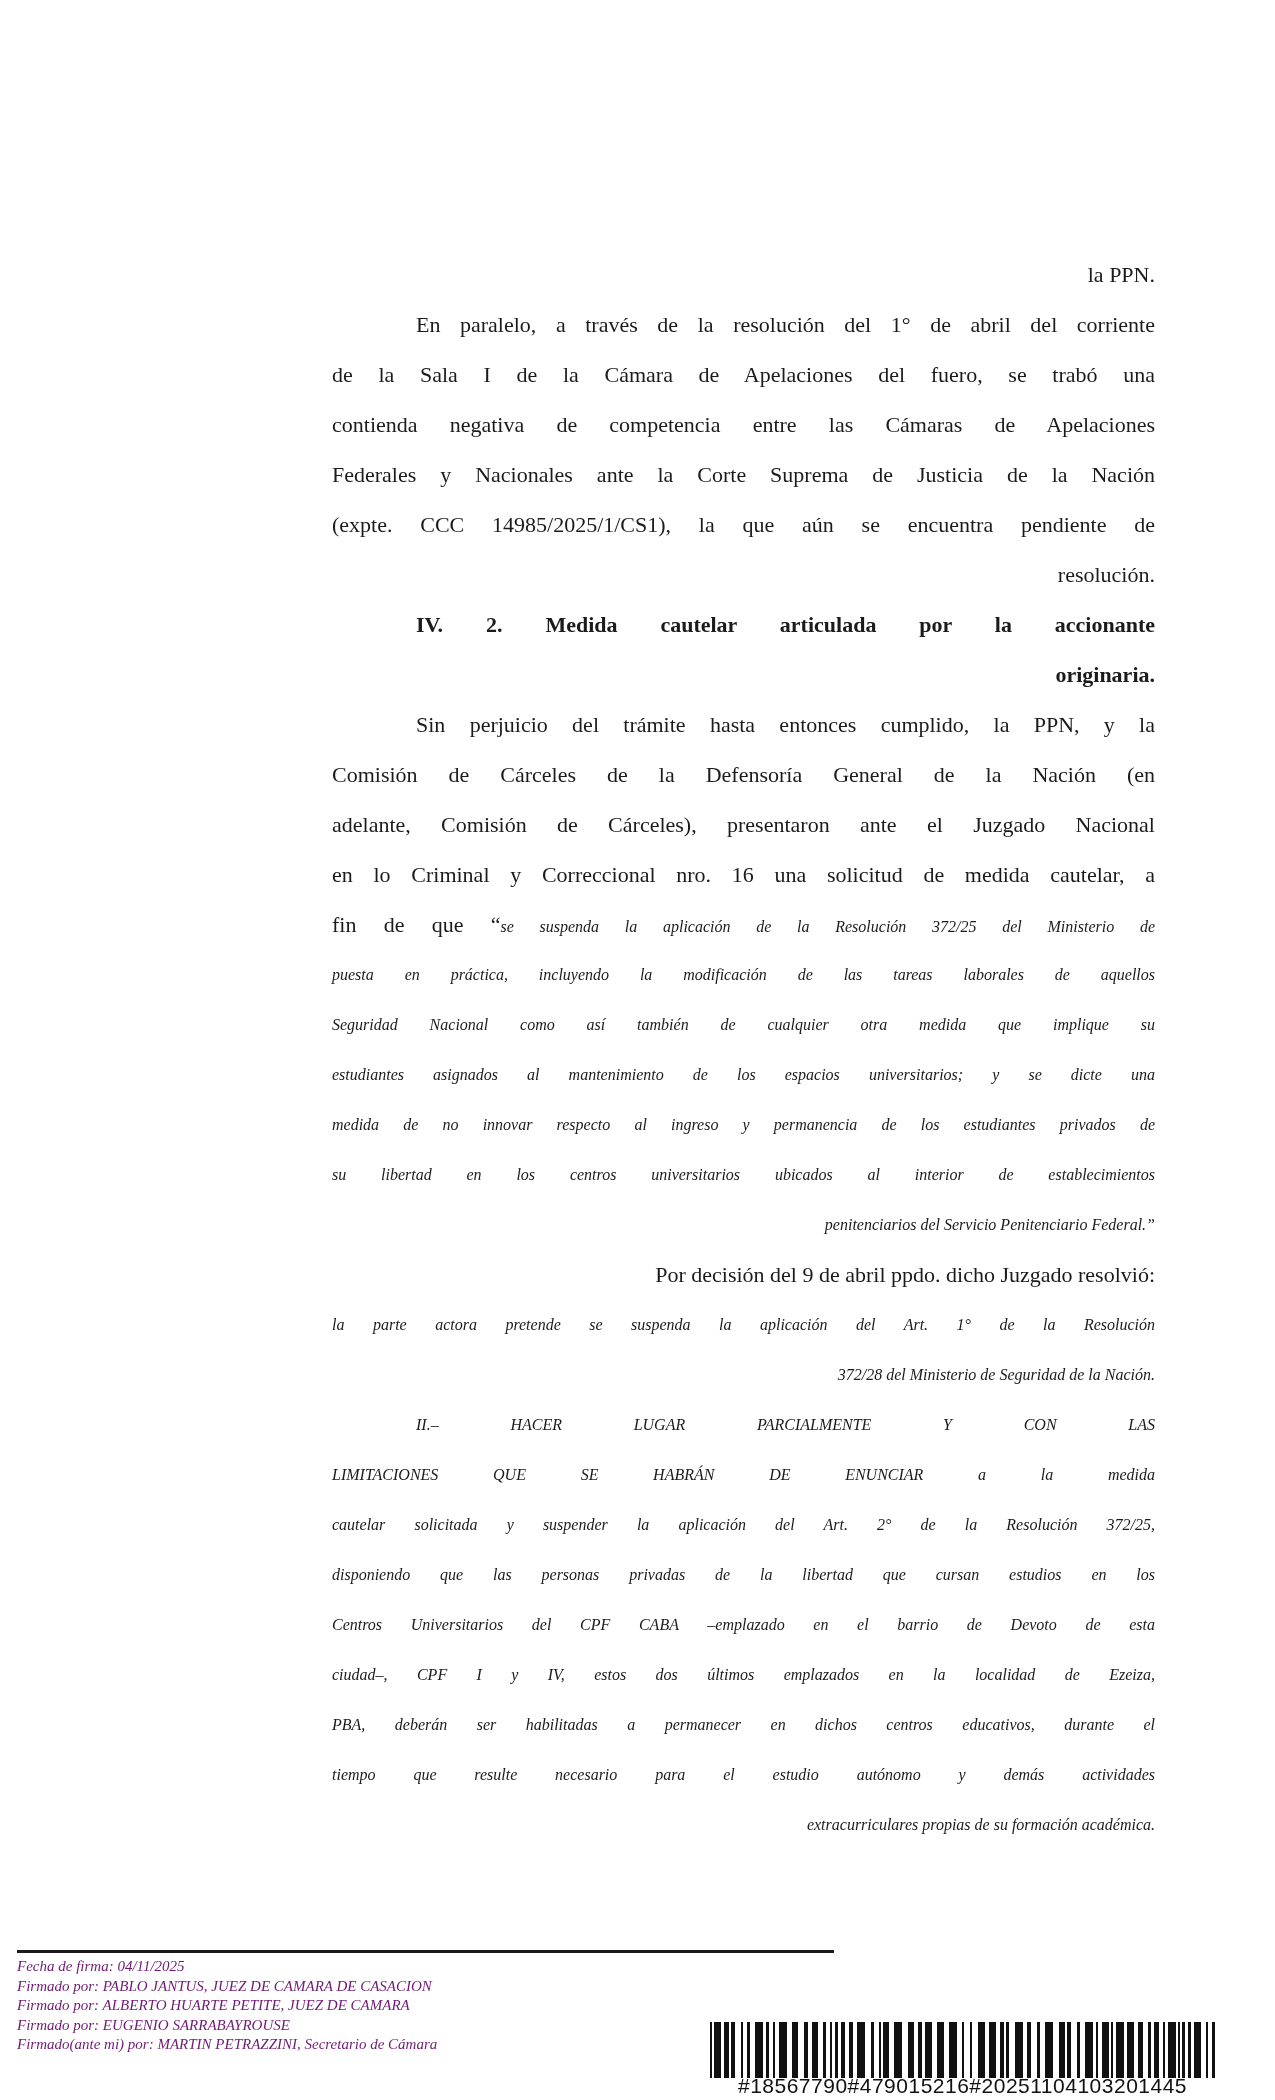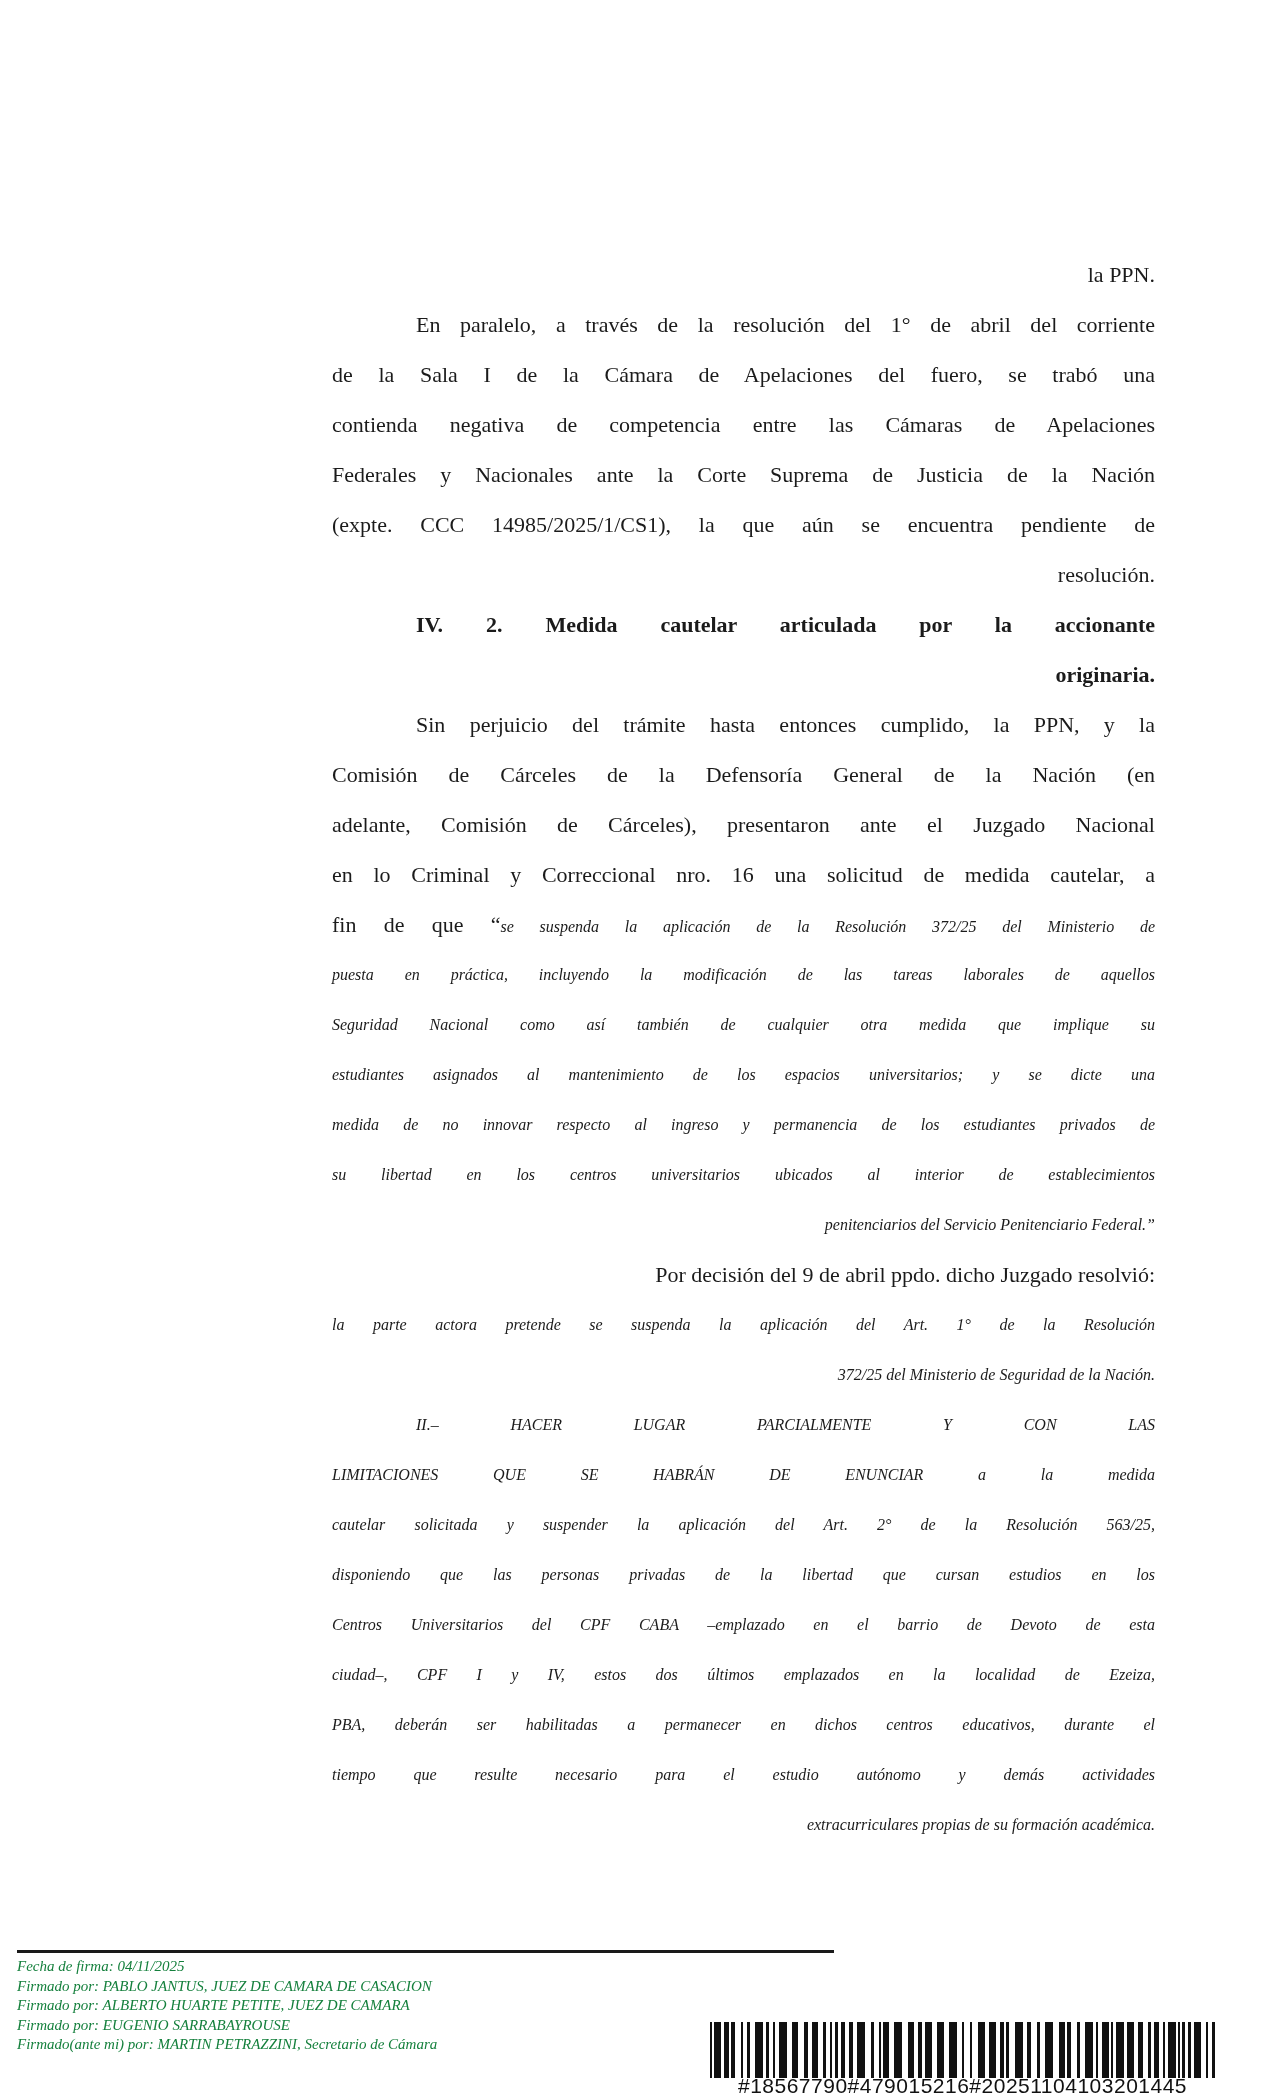--- a/index.html
+++ b/index.html
@@ -41,21 +41,21 @@
     width:817px;height:3px;
     background:#1a1a1a;
   }
   #signature-block{
     position:absolute;
     left:17px;top:1957px;
     width:700px;
     font-style:italic;
     font-size:15px;
     line-height:19.5px;
-    color:#15803d;
+    color:#701a75;
   }
   
   #barcode{
     position:absolute;
     left:710px;top:2022px;
     width:505px;height:56px;
     display:flex;
     align-items:stretch;
     overflow:hidden;
   }
@@ -96,24 +96,24 @@
       <div class="line just"><span class="seg-regular">en lo Criminal y Correccional nro. 16 una solicitud de medida cautelar, a</span></div>
       <div class="line just"><span class="seg-regular">fin de que “</span><span class="seg-italic">se suspenda la aplicación de la Resolución 372/25 del Ministerio de</span></div>
       <div class="line just"><span class="seg-italic">puesta en práctica, incluyendo la modificación de las tareas laborales de aquellos</span></div>
       <div class="line just"><span class="seg-italic">Seguridad Nacional como así también de cualquier otra medida que implique su</span></div>
       <div class="line just"><span class="seg-italic">estudiantes asignados al mantenimiento de los espacios universitarios; y se dicte una</span></div>
       <div class="line just"><span class="seg-italic">medida de no innovar respecto al ingreso y permanencia de los estudiantes privados de</span></div>
       <div class="line just"><span class="seg-italic">su libertad en los centros universitarios ubicados al interior de establecimientos</span></div>
       <div class="line"><span class="seg-italic">penitenciarios del Servicio Penitenciario Federal.”</span></div>
       <div class="line"><span class="indent-spacer"></span><span class="seg-regular">Por decisión del 9 de abril ppdo. dicho Juzgado resolvió:</span></div>
       <div class="line just"><span class="seg-italic">la parte actora pretende se suspenda la aplicación del Art. 1° de la Resolución</span></div>
-      <div class="line"><span class="seg-italic">372/25 del Ministerio de Seguridad de la Nación.</span></div>
+      <div class="line"><span class="seg-italic">372/28 del Ministerio de Seguridad de la Nación.</span></div>
       <div class="line just"><span class="indent-spacer"></span><span class="seg-italic">II.– HACER LUGAR PARCIALMENTE Y CON LAS</span></div>
       <div class="line just"><span class="seg-italic">LIMITACIONES QUE SE HABRÁN DE ENUNCIAR a la medida</span></div>
-      <div class="line just"><span class="seg-italic">cautelar solicitada y suspender la aplicación del Art. 2° de la Resolución 563/25,</span></div>
+      <div class="line just"><span class="seg-italic">cautelar solicitada y suspender la aplicación del Art. 2° de la Resolución 372/25,</span></div>
       <div class="line just"><span class="seg-italic">disponiendo que las personas privadas de la libertad que cursan estudios en los</span></div>
       <div class="line just"><span class="seg-italic">Centros Universitarios del CPF CABA –emplazado en el barrio de Devoto de esta</span></div>
       <div class="line just"><span class="seg-italic">ciudad–, CPF I y IV, estos dos últimos emplazados en la localidad de Ezeiza,</span></div>
       <div class="line just"><span class="seg-italic">PBA, deberán ser habilitadas a permanecer en dichos centros educativos, durante el</span></div>
       <div class="line just"><span class="seg-italic">tiempo que resulte necesario para el estudio autónomo y demás actividades</span></div>
       <div class="line"><span class="seg-italic">extracurriculares propias de su formación académica.</span></div>
     </div>
 
   <div id="footer-rule"></div>
 

